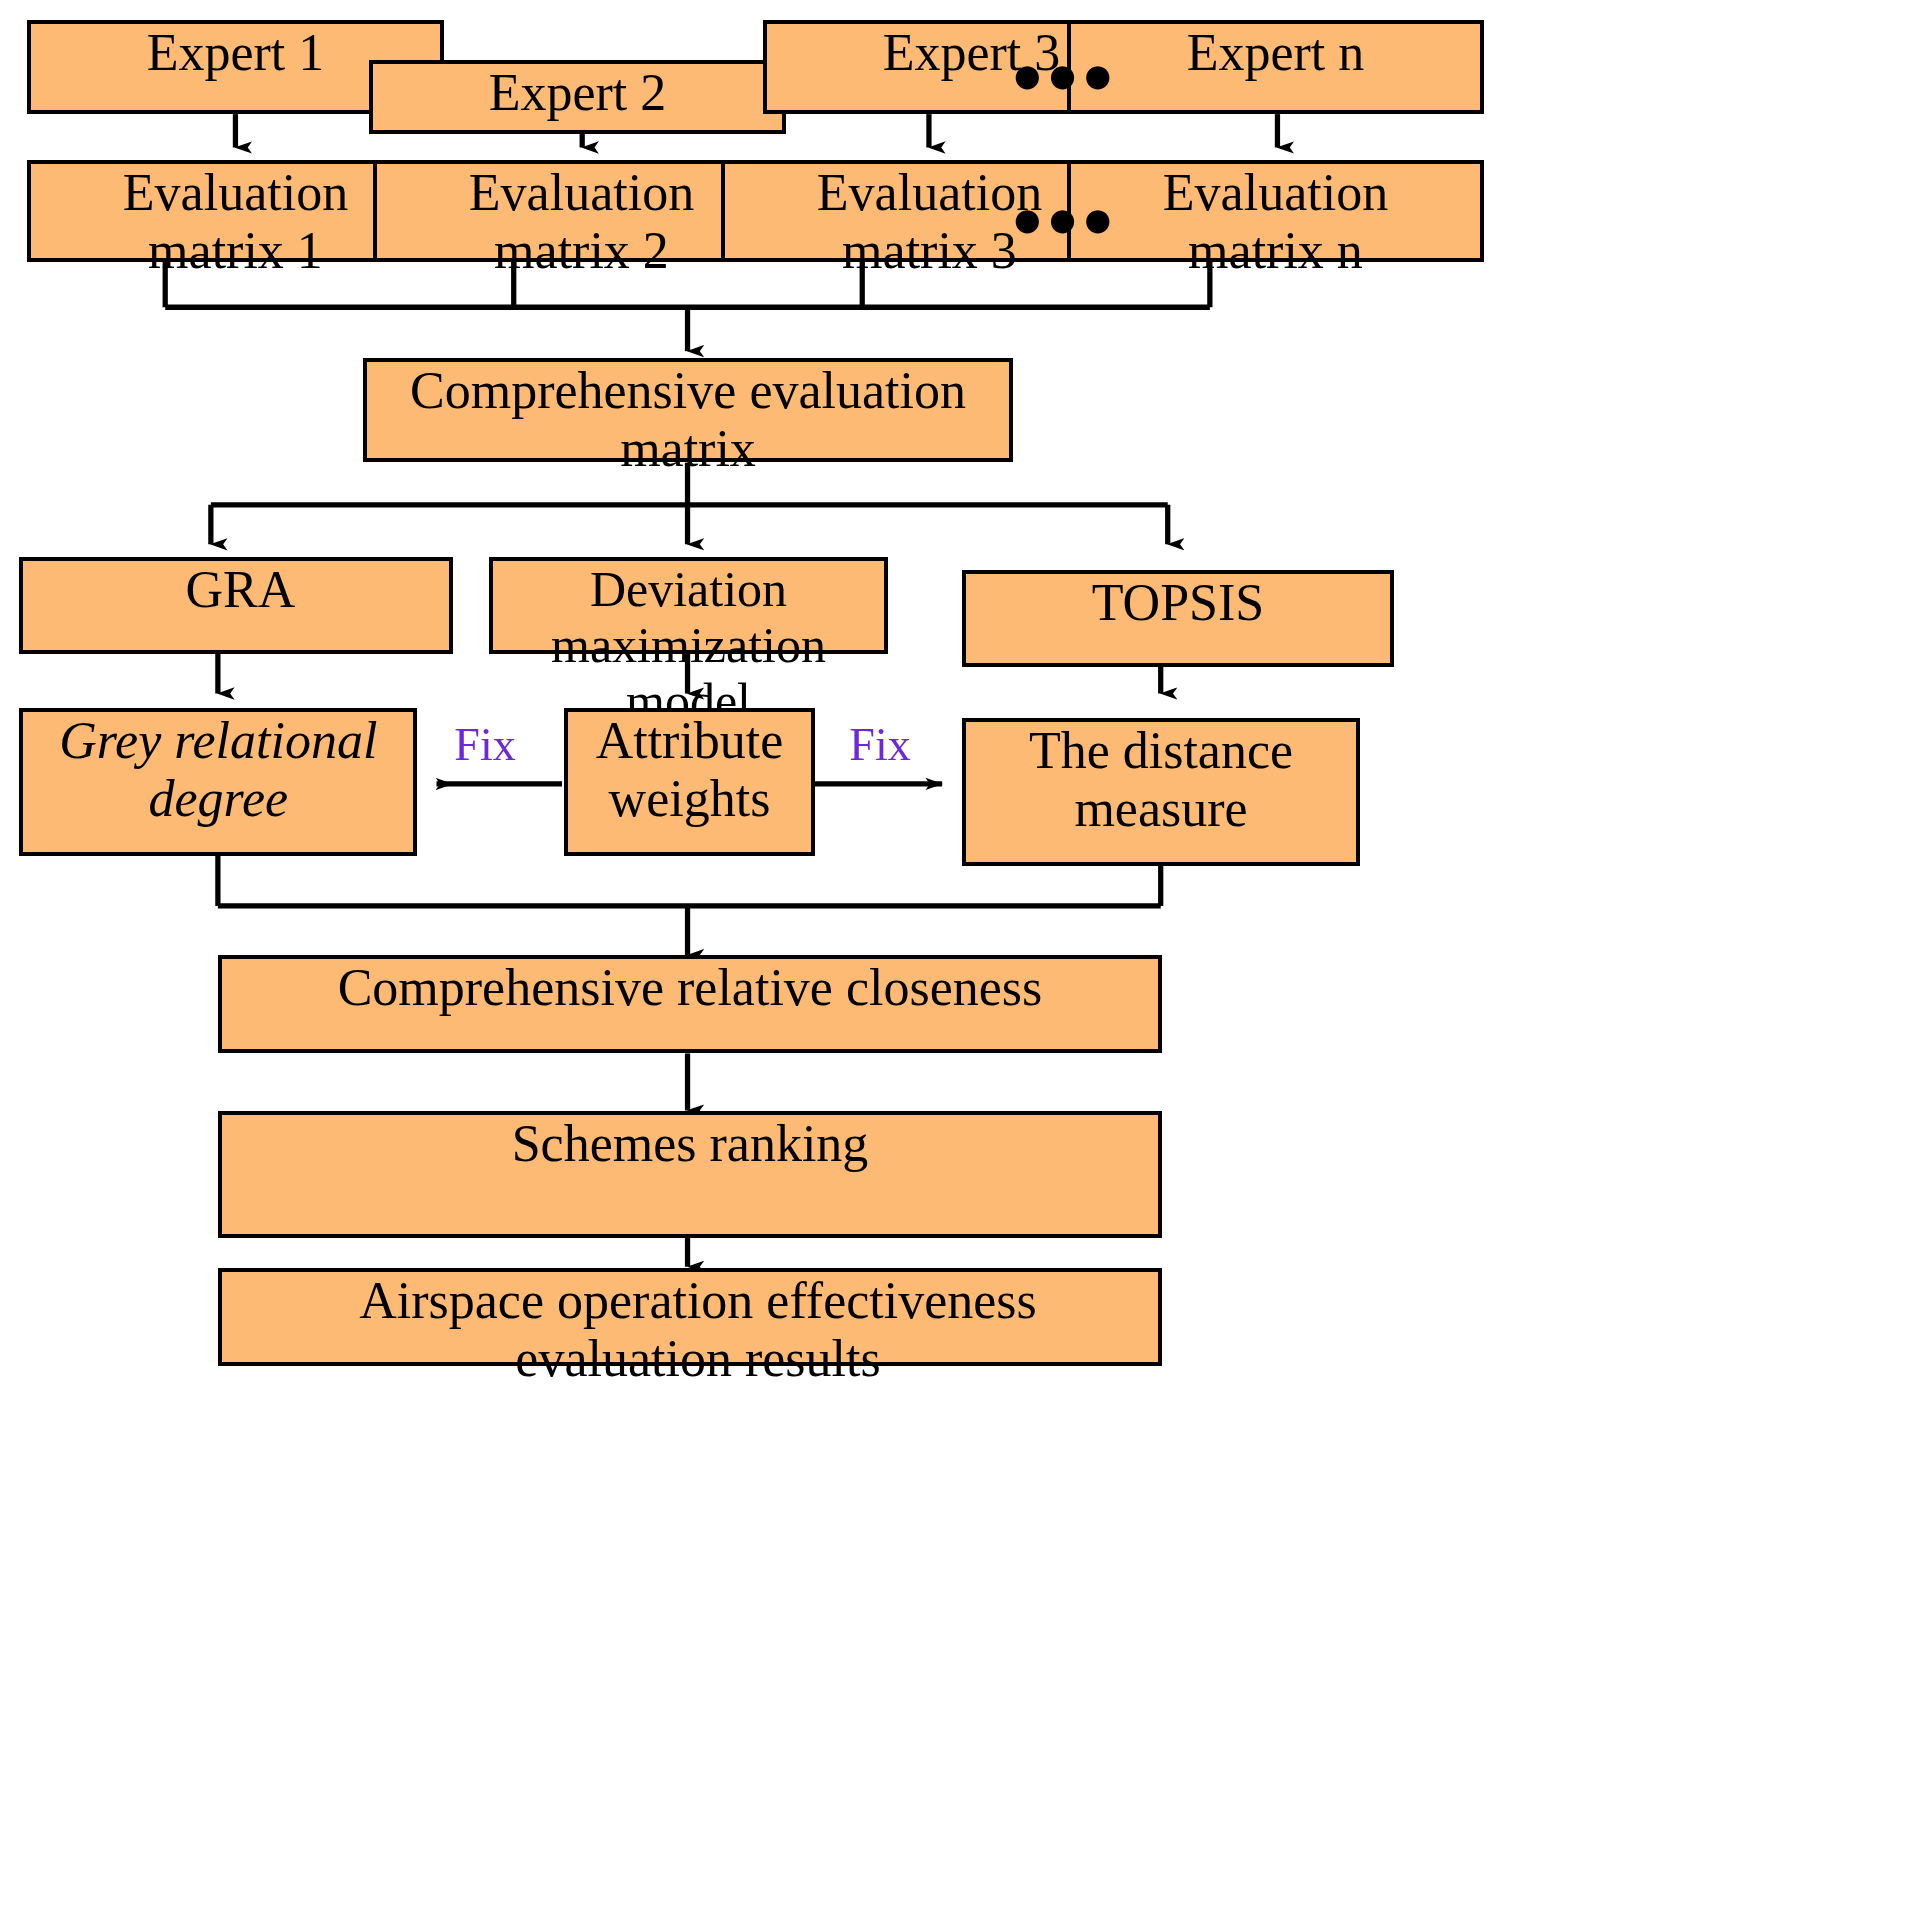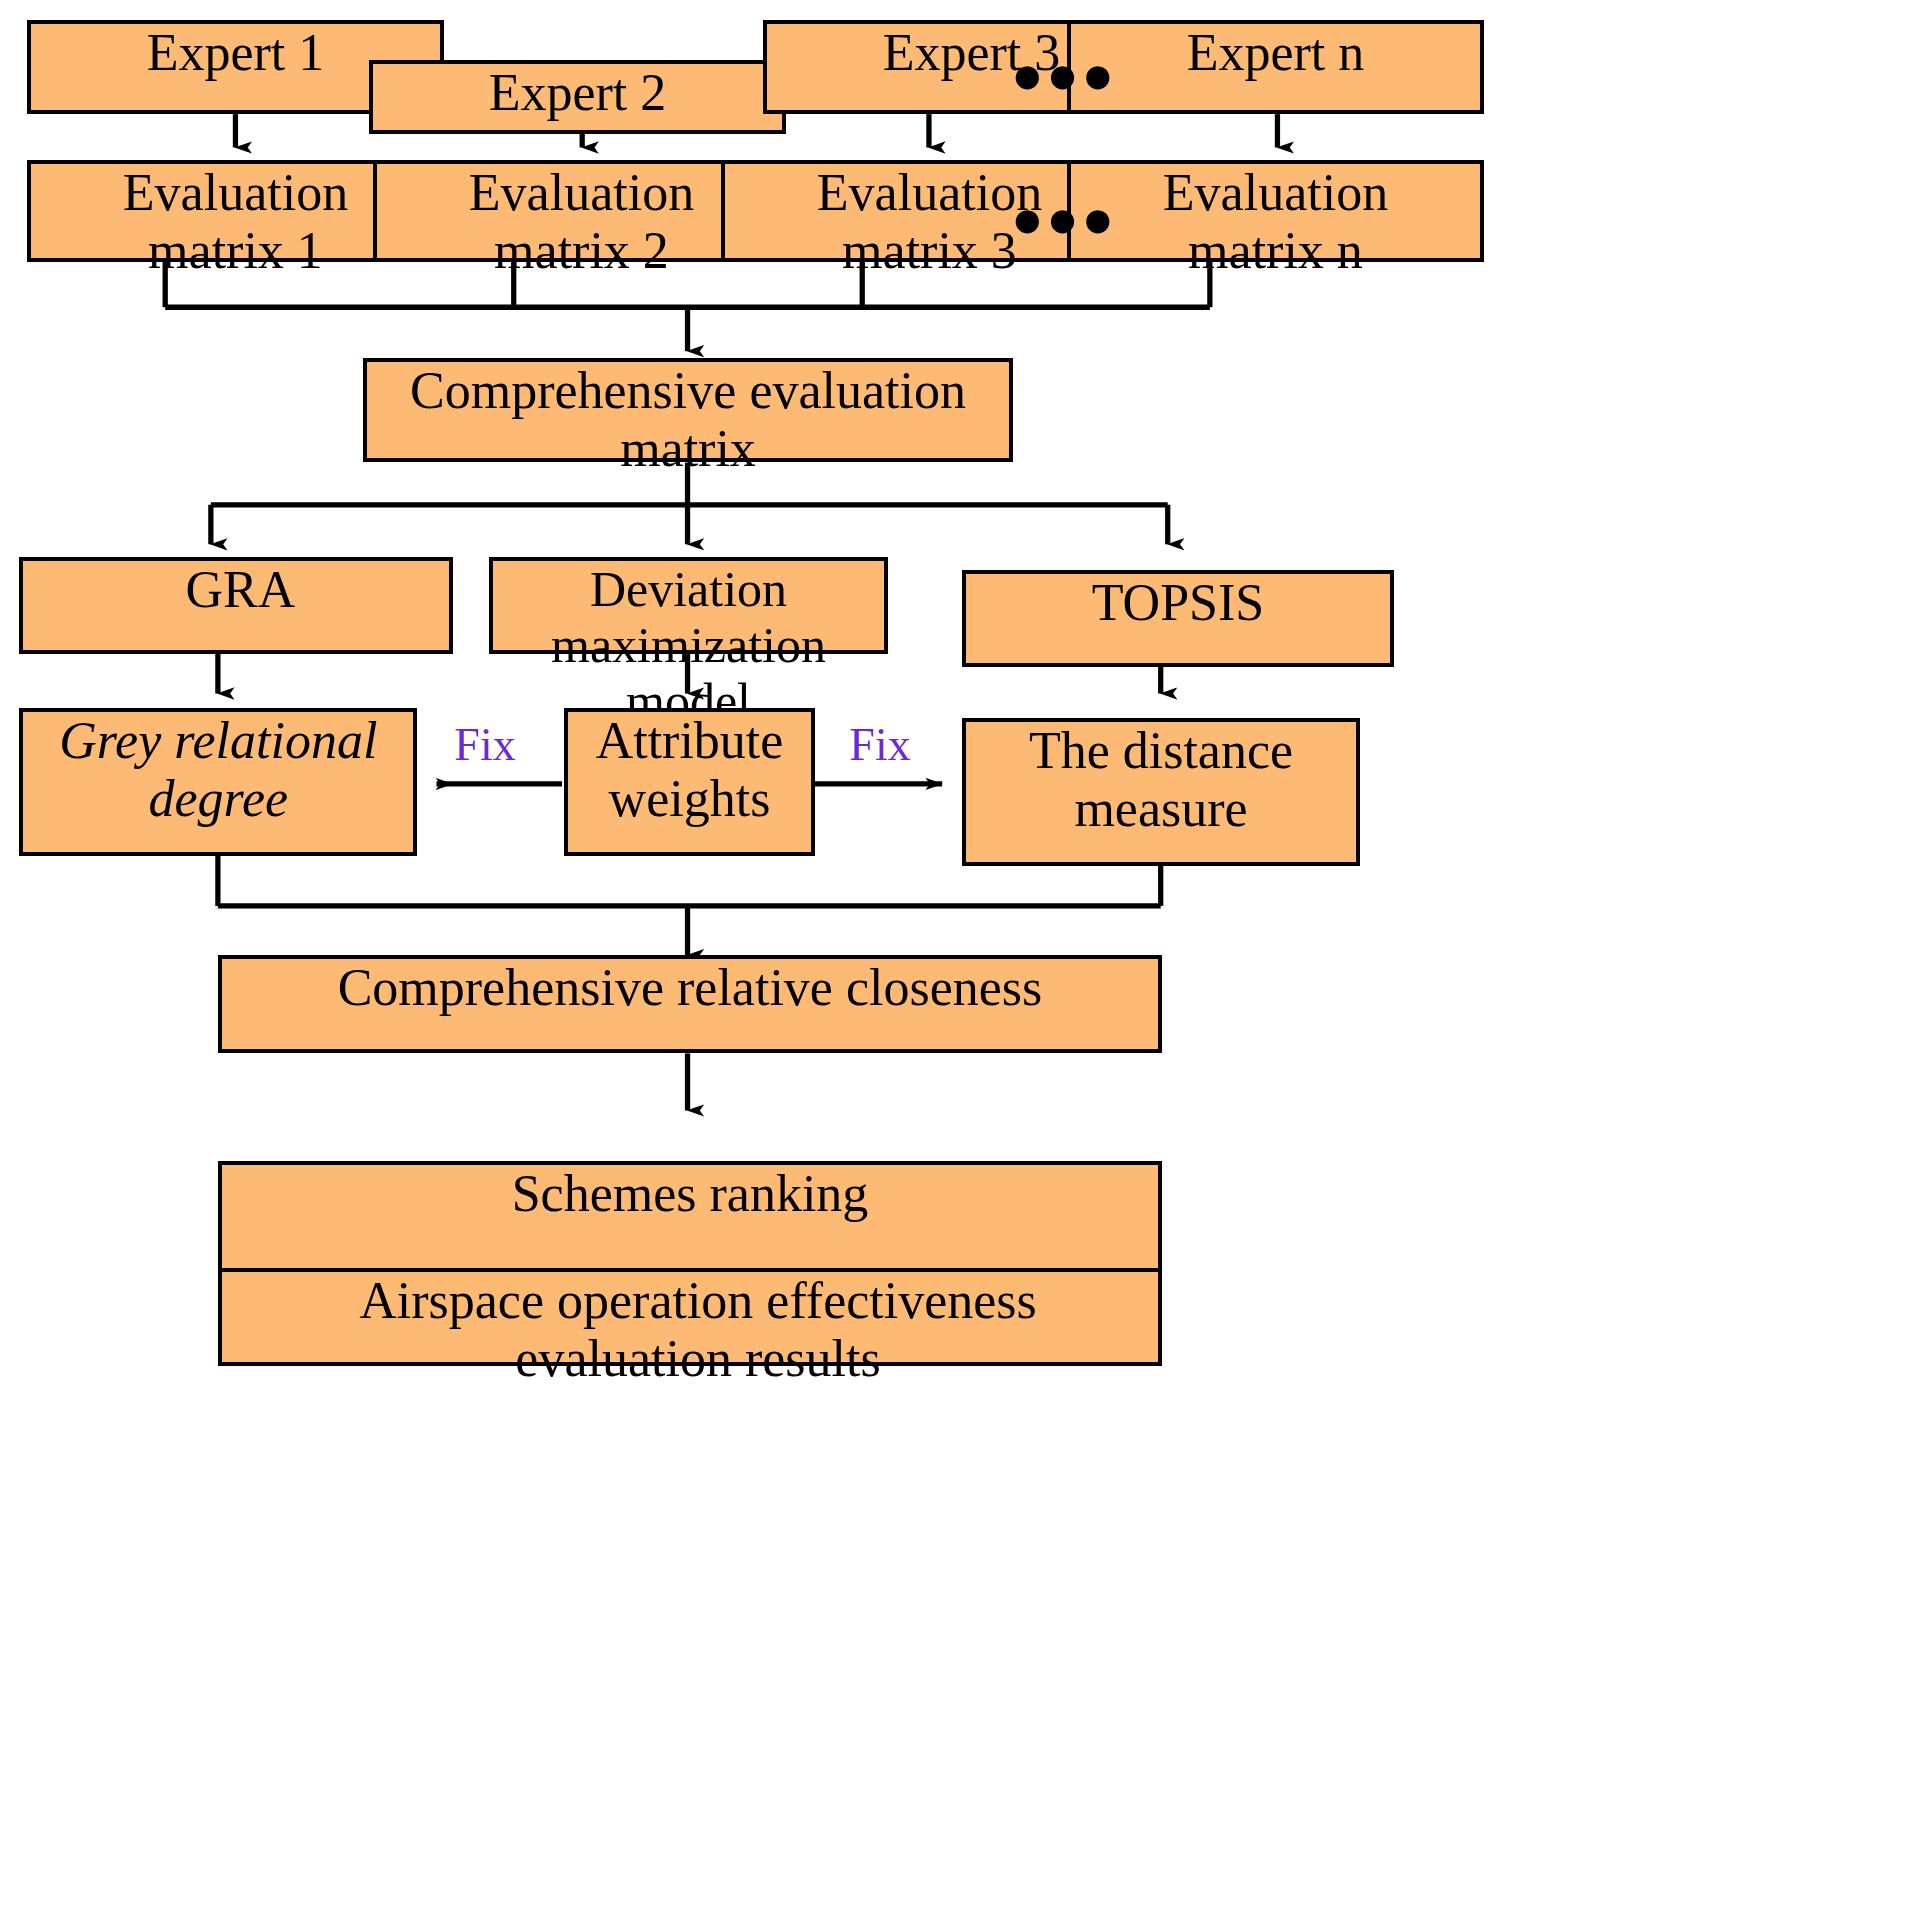--- a/index.html
+++ b/index.html
@@ -177,21 +177,21 @@
     <span class="label">The distance
 measure</span>
   </div>
 
   <div class="edge-label" style="left:449px; top:718px;">Fix</div>
   <div class="edge-label" style="left:844px; top:718px;">Fix</div>
 
   <div class="node fs-big" style="left:218px; top:955px; width:944px; height:98px;">
     <span class="label">Comprehensive relative closeness</span>
   </div>
-  <div class="node fs-big" style="left:218px; top:1161px; width:944px; height:127px;">
+  <div class="node fs-big" style="left:218px; top:1111px; width:944px; height:127px;">
     <span class="label">Schemes ranking</span>
   </div>
   <div class="node fs-big" style="left:218px; top:1268px; width:944px; height:98px;padding-left:16px;">
     <span class="label">Airspace operation effectiveness evaluation results</span>
   </div>
 
 </div>
 
 
 </body></html>

